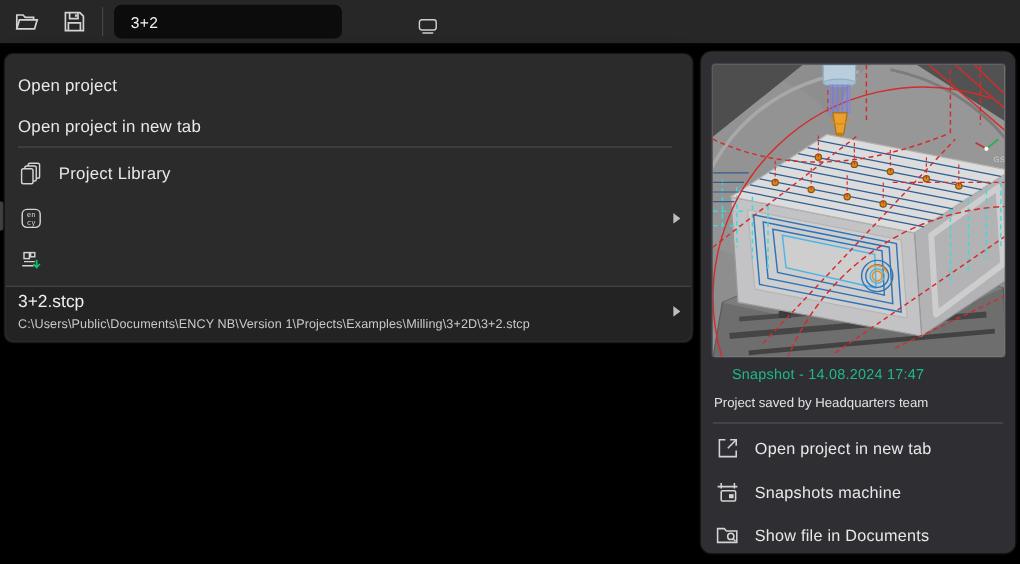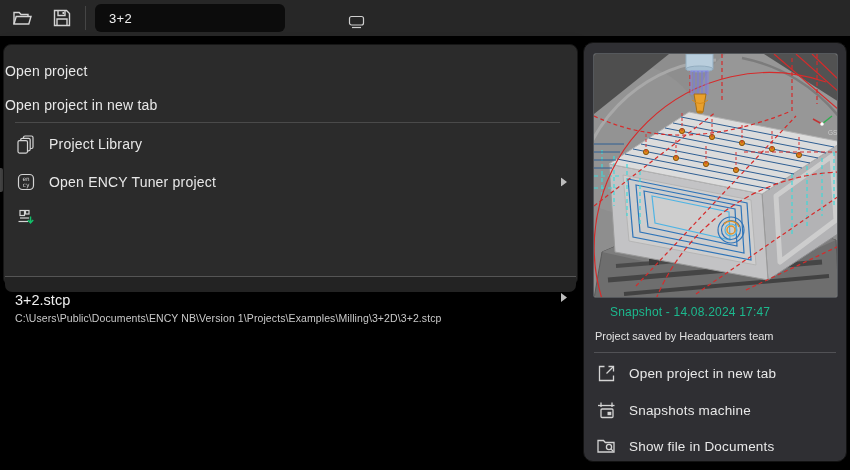--- a/index.html
+++ b/index.html
@@ -18,28 +18,28 @@
   #doc-tab .lbl { margin-left:14px; font-size:13px; color:#f0f0f0; letter-spacing:.3px; }
   #doc-tab .mon { position:absolute; left:253px; top:11px; }
 
   
   #menu { left:3px; top:44px; width:575px; height:242px; background:#2b2b2b;
           border:1px solid #161616; border-radius:8px;
           box-shadow:0 4px 14px rgba(0,0,0,.7); }
   .mrow { position:absolute; left:1px; right:1px; height:33px; display:flex;
           align-items:center; cursor:pointer; }
   .mrow .txt { font-size:14px; color:#e8e8e8; letter-spacing:.2px; }
-  .mrow.noicon .txt { margin-left:0; }
+  .mrow.noicon .txt { margin-left:10px; }
   .micon { width:22px; height:22px; margin-left:10px; margin-right:12px;
            flex:0 0 22px; }
   .subarrow { position:absolute; right:9px; top:50%; transform:translateY(-50%); }
   #mdiv1 { left:11px; right:17px; top:77px; height:1px; background:#5a5a5a; opacity:.65; }
   #recent { left:1px; right:1px; top:193px; bottom:1px; background:#232323;
             border-top:1px solid #555; border-radius:0 0 7px 7px;
-            padding:15px 0 0 10px; cursor:pointer;margin-top:38px; }
+            padding:5px 0 0 10px; cursor:pointer; }
   #recent .fname { font-size:14.5px; color:#efefef; }
   #recent .fpath { font-size:10.5px; color:#c9c9c9; margin-top:4px; letter-spacing:.1px; }
 
   
   #sidebar-sliver { left:0; top:168px; width:3px; height:24px; background:#5a5a5a;
                     border-radius:0 2px 2px 0; }
 
   
   #panel { left:583px; top:42px; width:264px; height:420px; background:#2f2f33;
            border:1px solid #121212; border-radius:10px; }
@@ -111,21 +111,20 @@
     </div>
 
     <div class="mrow" style="top:120px;height:34px">
       <span class="micon">
         <svg width="22" height="22" viewBox="0 0 22 22" fill="none" stroke="#d4d4d4" stroke-width="1.2">
           <rect x="3.5" y="3.5" width="15" height="15" rx="4"></rect>
           <text x="11" y="10" font-size="6" fill="#d4d4d4" stroke="none" text-anchor="middle" font-family="'DejaVu Sans Mono', monospace">en</text>
           <text x="11" y="16.2" font-size="6" fill="#d4d4d4" stroke="none" text-anchor="middle" font-family="'DejaVu Sans Mono', monospace">cy</text>
         </svg>
       </span>
-      <span class="txt">Open ENCY Tuner project</span>
       <span class="subarrow">
         <svg width="6" height="9" viewBox="0 0 6 9">
             <polygon points="0,0 6,4.5 0,9" fill="#bdbdbd"></polygon>
           </svg>
       </span>
     </div>
 
     <div class="mrow" style="top:156px;height:34px">
       <span class="micon">
         <svg width="22" height="22" viewBox="0 0 22 22" fill="none" stroke="#d4d4d4" stroke-width="1.2">

